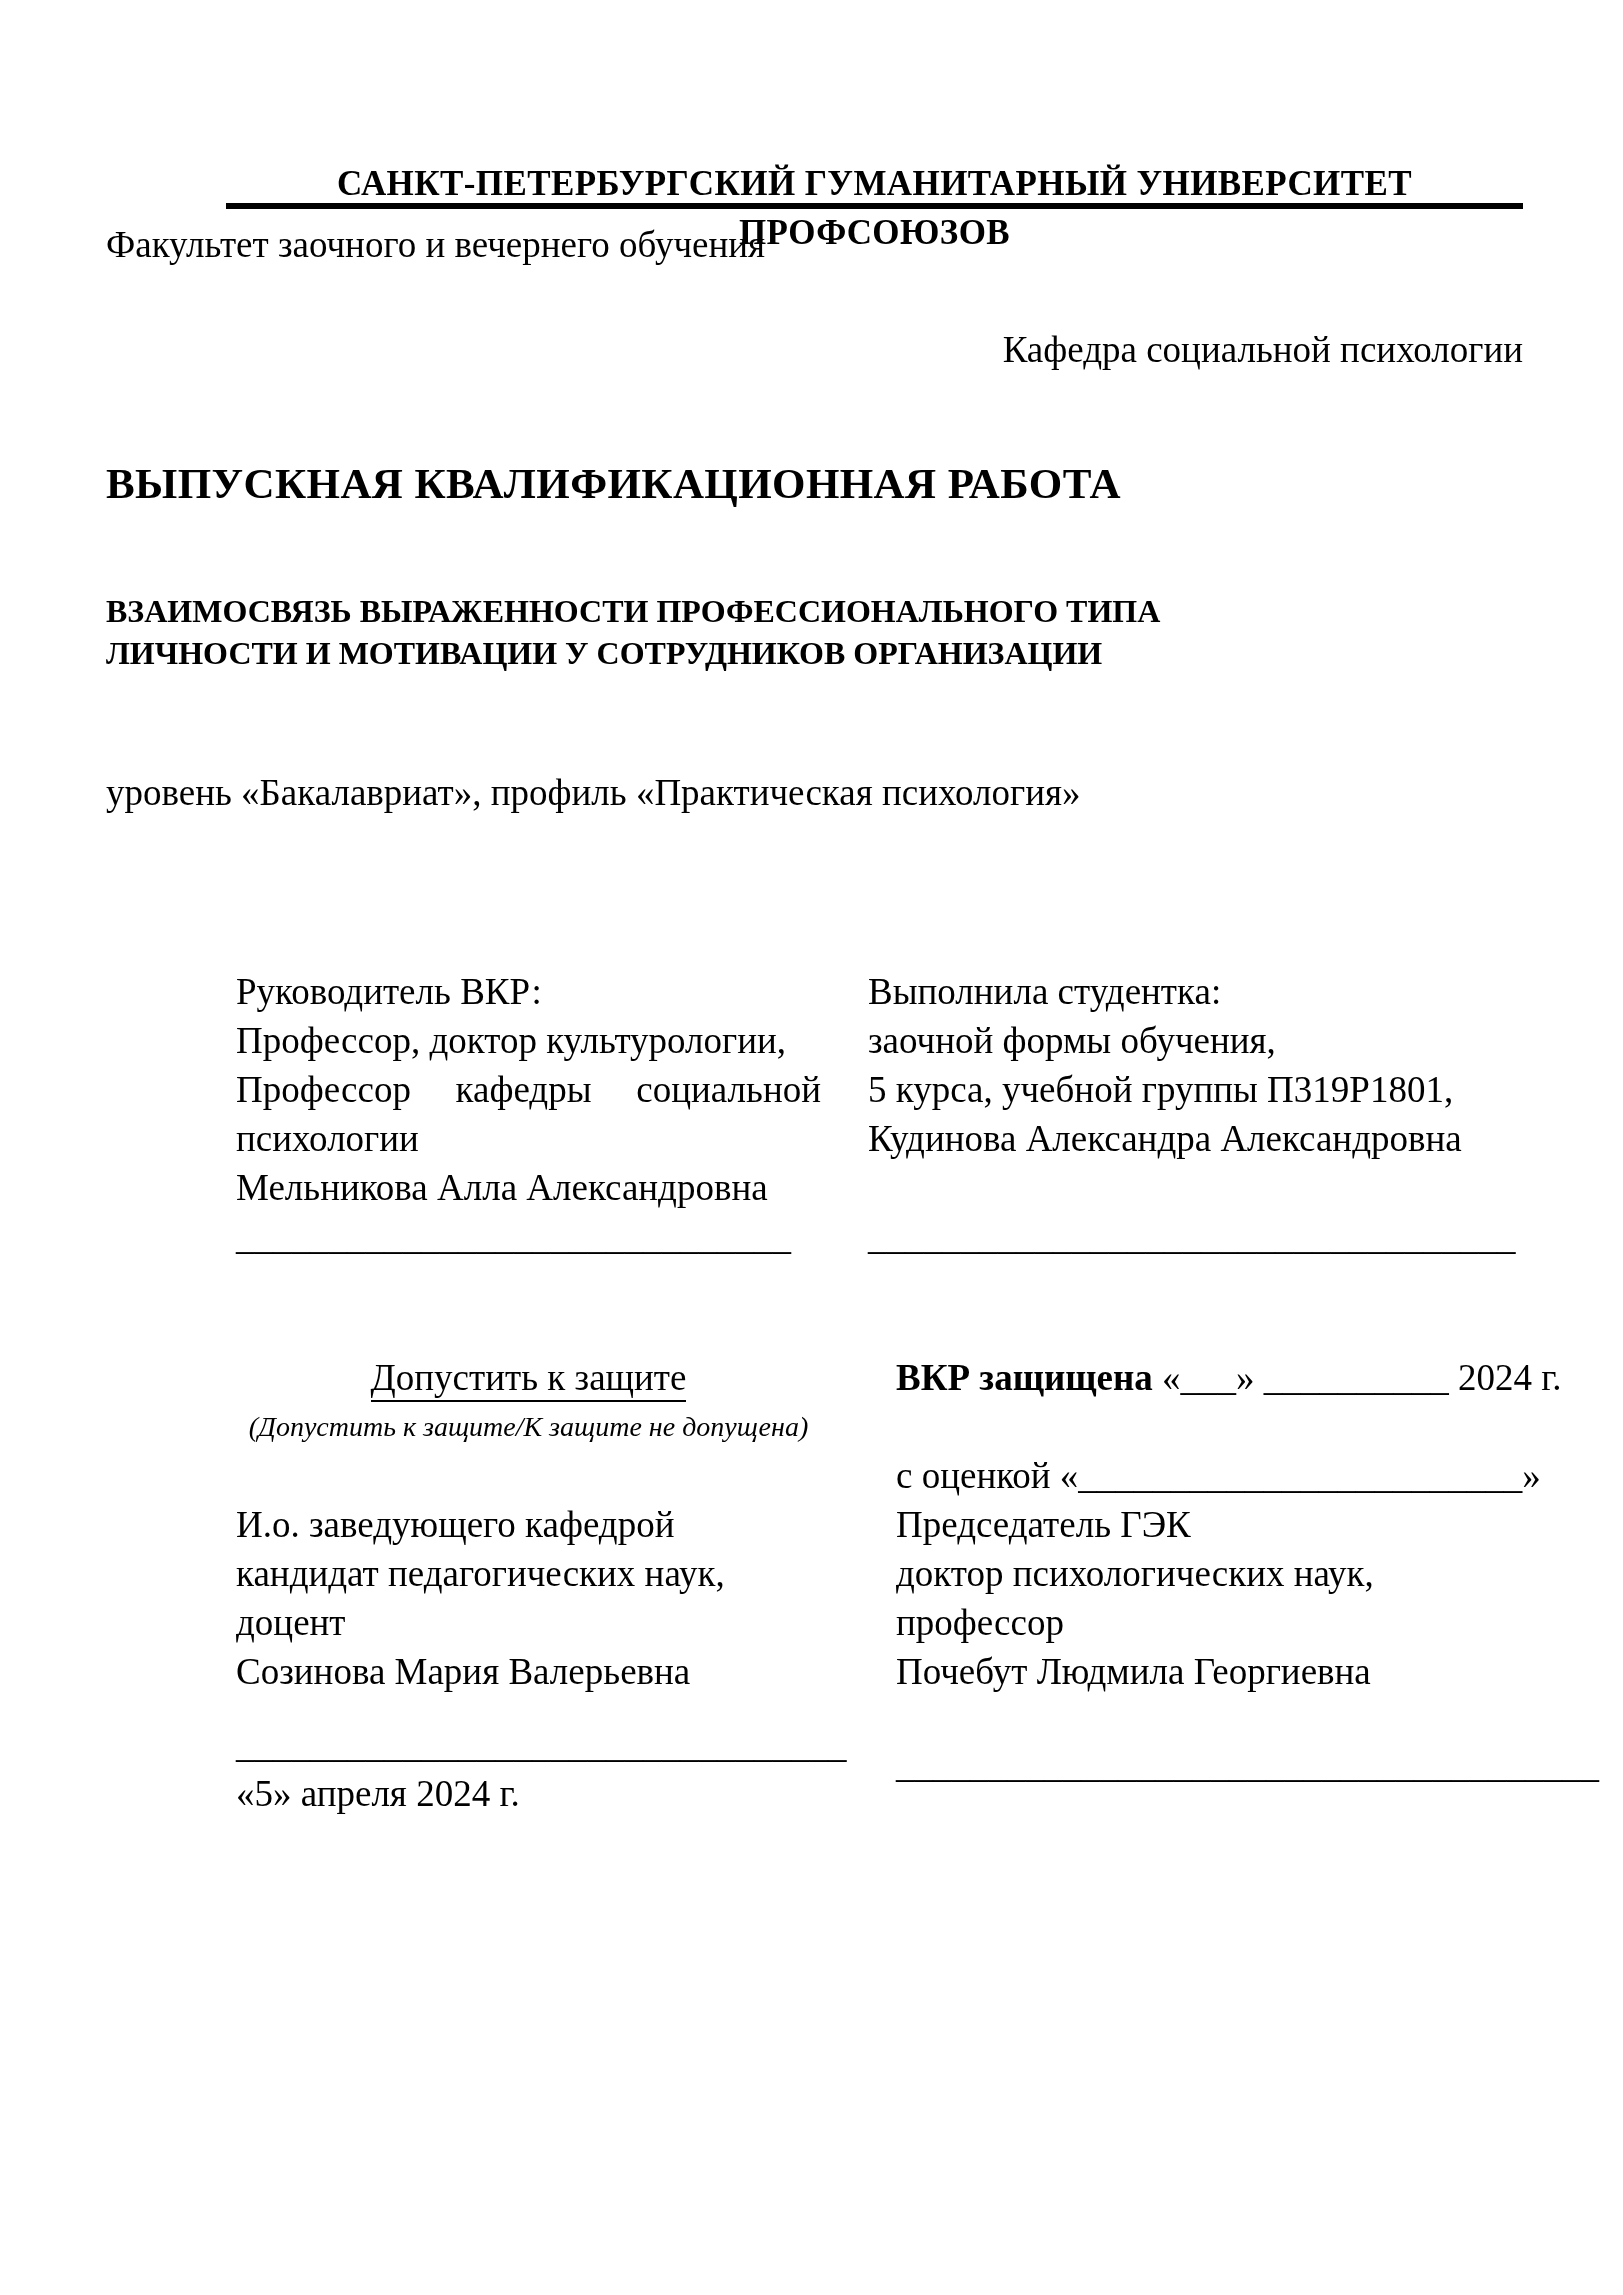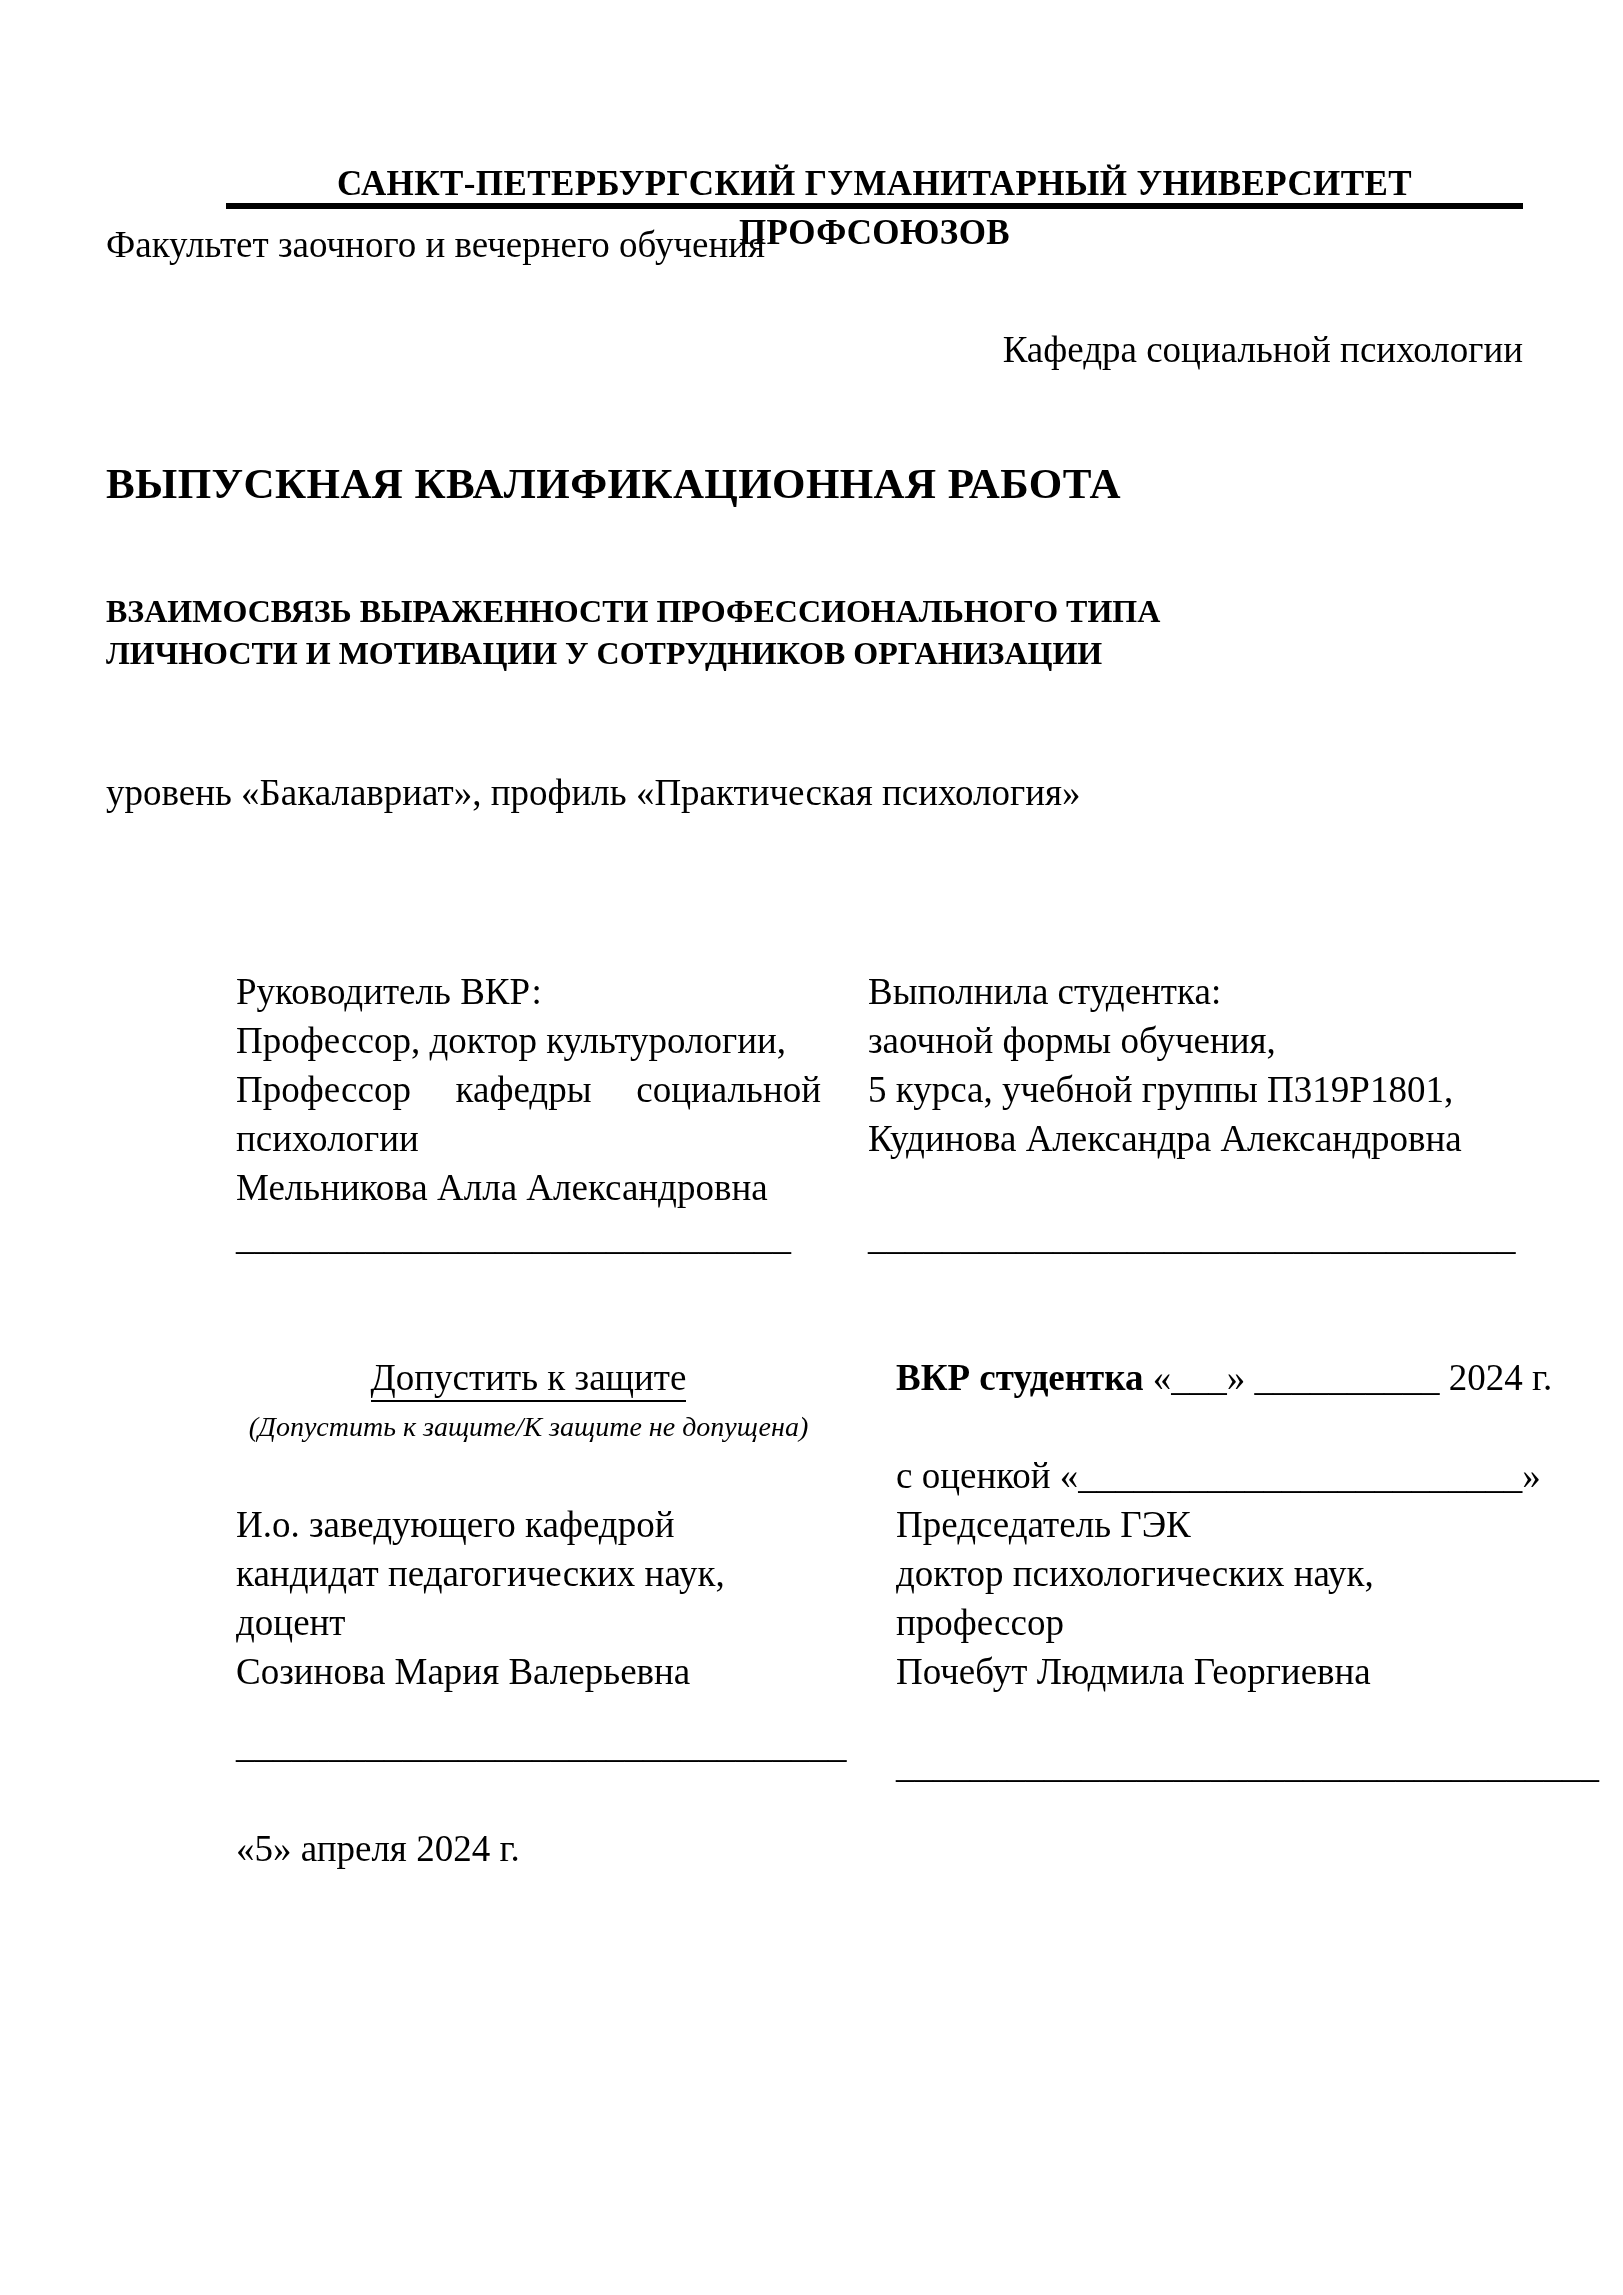--- a/index.html
+++ b/index.html
@@ -36,21 +36,21 @@
   .col-left  { width: 585px; margin-right: 47px; }
   .col-right { width: 695px; }
   .line { line-height: 49px; white-space: nowrap; }
   .blank-line { height: 49px; }
   .just-line { display: flex; justify-content: space-between; line-height: 49px; }
   .sig { line-height: 49px; white-space: nowrap; letter-spacing: 0; }
   .sig-sup { margin-top: 0; }
   .sig-stu { margin-top: 0; }
   .sig-adm { margin-top: 23.6px; }
   .sig-def { margin-top: 44px; }
-  .date-line { margin-top: 55px; line-height: 49px; white-space: nowrap; }
+  .date-line { line-height: 49px; white-space: nowrap; }
   .center-in-col { text-align: center; white-space: nowrap; }
   .underlined-head { border-bottom: 2.4px solid #000000; padding-bottom: 1.6px; }
   .italic-note { font-style: italic; font-size: 28px; }
   .bold-prefix { font-weight: bold; }
   .footer-block { top: 2016px; line-height: 50px; }
 </style>
 </head>
 <body>
 
 <div class="page">
@@ -104,21 +104,21 @@
       <div class="blank-line"></div>
       <div class="line">И.о. заведующего кафедрой</div>
       <div class="line">кандидат педагогических наук,</div>
       <div class="line">доцент</div>
       <div class="line">Созинова Мария Валерьевна</div>
       <div class="sig sig-adm">_________________________________</div>
       <div class="date-line">«5» апреля 2024 г.</div>
     </div>
     <div class="col-right">
       <div class="line">
-        <span class="bold-prefix">ВКР студентка</span><span> «___» __________ 2024 г.</span>
+        <span class="bold-prefix">ВКР защищена</span><span> «___» __________ 2024 г.</span>
       </div>
       <div class="blank-line"></div>
       <div class="line">с оценкой «________________________»</div>
       <div class="line">Председатель ГЭК</div>
       <div class="line">доктор психологических наук,</div>
       <div class="line">профессор</div>
       <div class="line">Почебут Людмила Георгиевна</div>
       <div class="sig sig-def">______________________________________</div>
     </div>
   </div>

